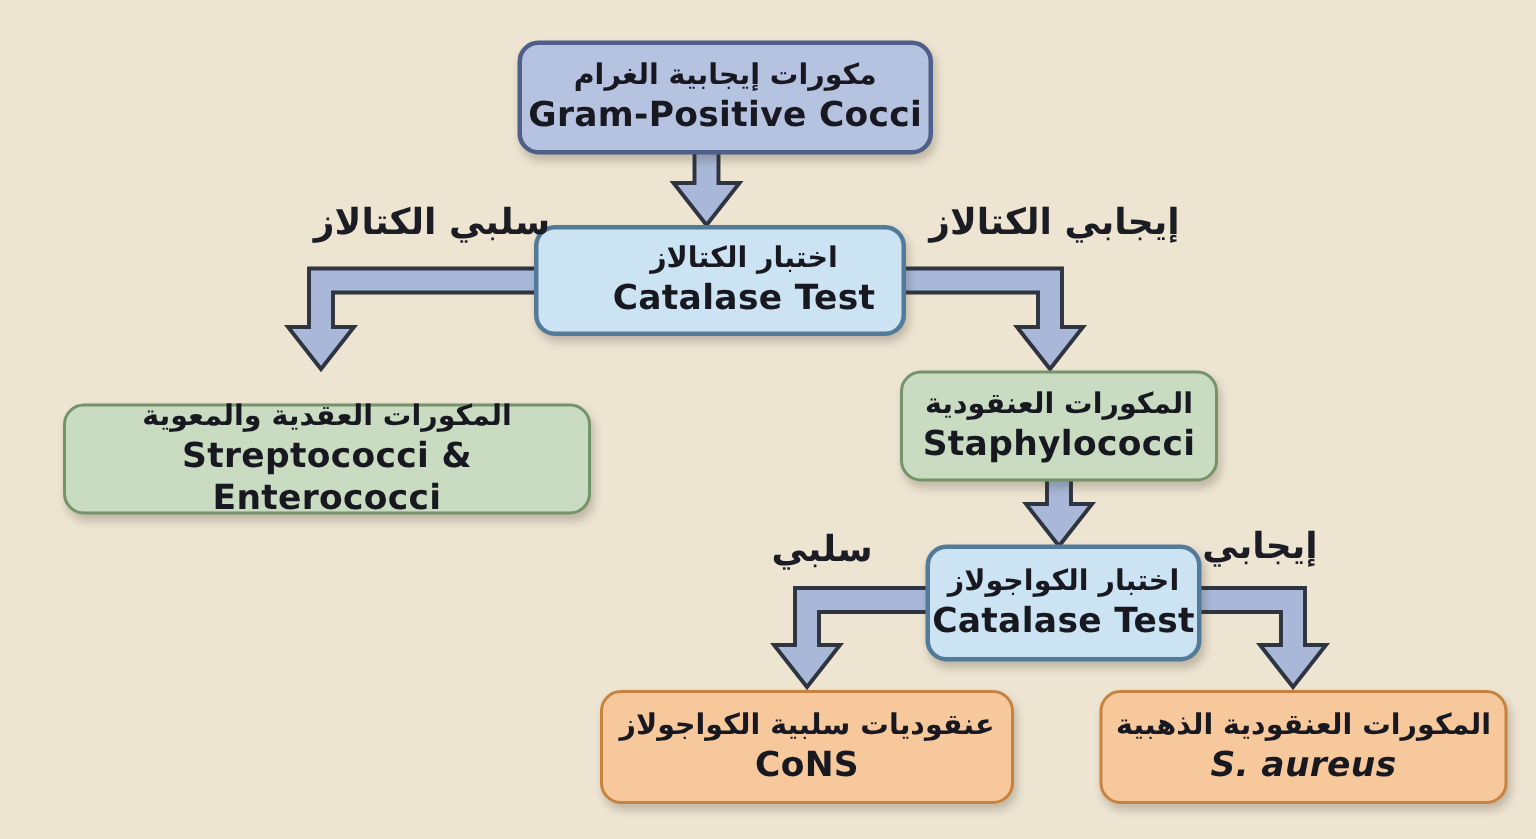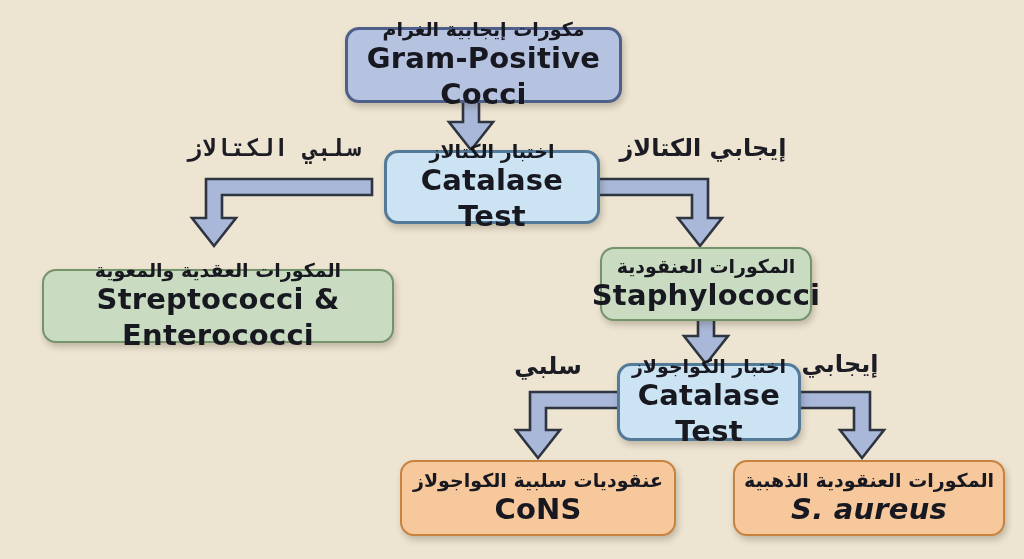--- a/index.html
+++ b/index.html
@@ -16,21 +16,21 @@
     border-radius: 14px;
     display: flex; flex-direction: column;
     align-items: center; justify-content: center;
     text-align: center;
     box-shadow: 2px 4px 6px rgba(60,50,30,0.25);
     color: #181820;
     font-weight: bold;
     line-height: 1.22;
   }
   .node .ar { font-size: 19px; }
-  .node .en { font-size: 29px; letter-spacing: 0.2px; }
+  .node .en { font-size: 23px; letter-spacing: 0.2px; }
   .node-blue      { background: #b5c2e0; border: 3px solid #4e5f8a; }
   .node-lightblue { background: #cbe3f2; border: 3px solid #547a99; }
   .node-green     { background: #c9dcc2; border: 2.5px solid #74936a; }
   .node-orange    { background: #f6c89c; border: 2.5px solid #c8823f; }
   .edge-label {
     position: absolute; z-index: 1;
     font-weight: bold; font-size: 24px; color: #1c1c24;
     text-align: center;
   }
   .italic { font-style: italic; }
@@ -54,26 +54,26 @@
     <path class="arrow" d="M 621 392 L 530 392 L 530 430 L 516 430 L 538 458 L 560 430 L 546 430 L 546 408 L 621 408 Z" fill="#a9b8d9" stroke="#2e3440"></path>
 
     <path class="arrow" d="M 789 392 L 870 392 L 870 430 L 884 430 L 862 458 L 840 430 L 854 430 L 854 408 L 789 408 Z" fill="#a9b8d9" stroke="#2e3440"></path>
   </svg>
 
   <div class="node node-blue" style="left:345px; top:27px; width:271px; height:70px;">
     <div class="ar" dir="rtl">مكورات إيجابية الغرام</div>
     <div class="en">Gram-Positive Cocci</div>
   </div>
 
-  <div class="node node-lightblue" style="left:384px; top:150px; width:210px; height:68px;">
+  <div class="node node-lightblue" style="left:356px; top:150px; width:210px; height:68px;padding-left:32px;">
     <div class="ar" dir="rtl">اختبار الكتالاز</div>
     <div class="en">Catalase Test</div>
   </div>
 
-  <div class="edge-label" style="left:184px; top:134px; width:180px;font-family:Liberation Mono, monospace;" dir="rtl">سلبي الكتالاز</div>
+  <div class="edge-label" style="left:198px; top:134px; width:180px;" dir="rtl">سلبي الكتالاز</div>
   <div class="edge-label" style="left:598px; top:134px; width:210px;" dir="rtl">إيجابي الكتالاز</div>
 
   <div class="node node-green" style="left:42px; top:247px; width:348px; height:70px;margin-top:22px;">
     <div class="ar" dir="rtl">المكورات العقدية والمعوية</div>
     <div class="en">Streptococci &amp; Enterococci</div>
   </div>
 
   <div class="node node-green" style="left:600px; top:247px; width:208px; height:70px;">
     <div class="ar" dir="rtl">المكورات العنقودية</div>
     <div class="en">Staphylococci</div>

